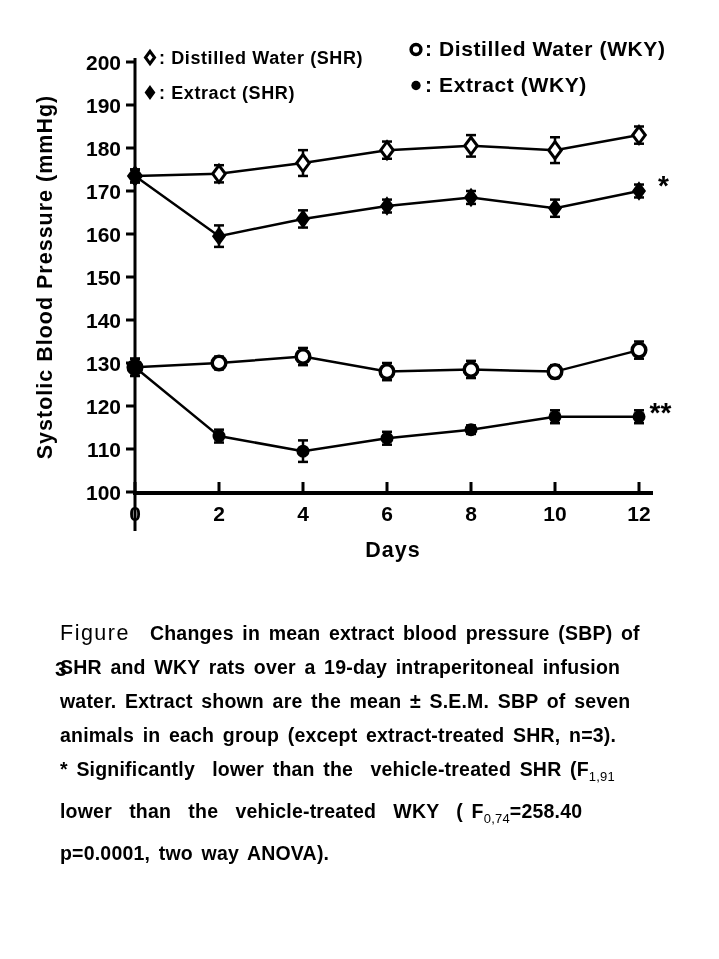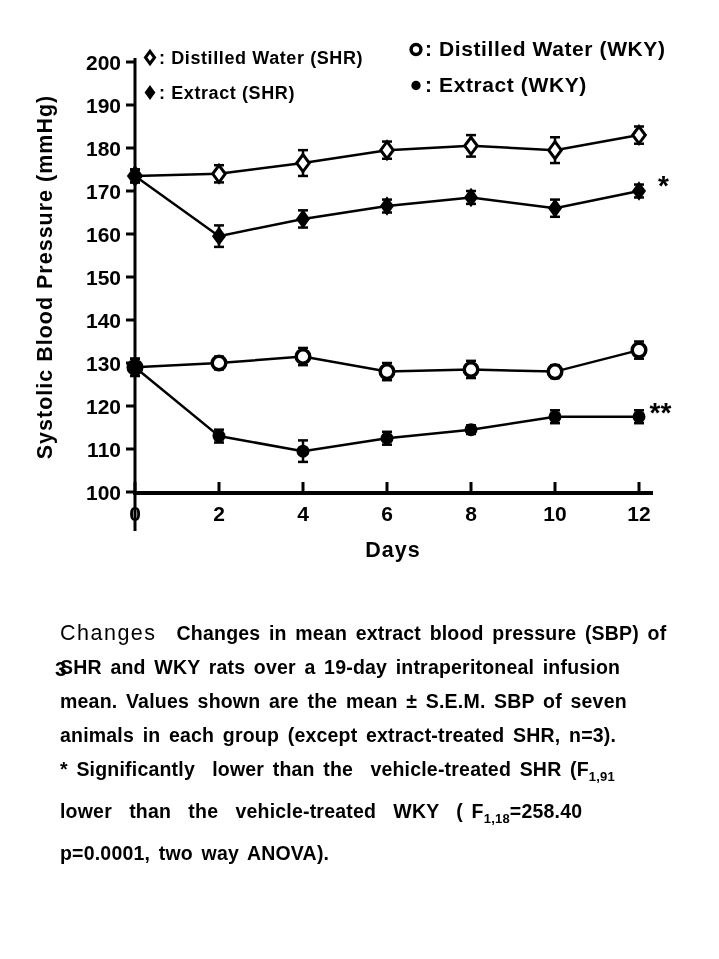--- a/index.html
+++ b/index.html
@@ -7,21 +7,21 @@
         font-family:"Liberation Sans",sans-serif;color:#000;}
   #chart{position:absolute;left:0;top:0;}
   #chart text{fill:#000;}
   .tick{font:bold 21px "Liberation Sans",sans-serif;}
   .axlabel{font:bold 21.5px "Liberation Sans",sans-serif;letter-spacing:1px;}
   .legtext{font-weight:bold;font-family:"Liberation Sans",sans-serif;letter-spacing:0.6px;}
   .annot{font:bold 28px "Liberation Sans",sans-serif;}
   .caption{position:absolute;left:60px;top:616px;width:640px;}
   .cap-line{font-weight:bold;font-size:19.5px;line-height:34px;white-space:pre;
             letter-spacing:0.2px;word-spacing:3px;}
-  .cap-line sub{font-size:13px;font-weight:bold;}
+  .cap-line sub{font-size:13px;font-weight:normal;}
   .figure-label{font-weight:normal;font-size:21.5px;letter-spacing:1.5px;padding-right:20px;}
   .figure-number{position:absolute;left:-5px;top:41px;font-size:21px;font-weight:bold;}
 </style>
 </head>
 <body>
 
 <div class="page">
   <svg id="chart" width="719" height="590" viewBox="0 0 719 590">
       <g>
         <line x1="135" y1="58" x2="135" y2="531" stroke="#000" stroke-width="3"></line>
@@ -197,24 +197,24 @@
         <circle cx="416" cy="49.5" r="4.896" fill="#fff" stroke="#000" stroke-width="3.5"></circle>
         <text x="425" y="56" class="legtext" font-size="21">: Distilled Water (WKY)</text>
         <circle cx="416" cy="85.5" r="4.68" fill="#000"></circle>
         <text x="425" y="92" class="legtext" font-size="21">: Extract (WKY)</text>
       </g>
       <text x="657.9" y="195.25" class="annot">*</text>
       <text x="649.5" y="421.86" class="annot">**</text>
     </svg>
 
   <div class="caption">
-    <div class="cap-line"><span class="figure-label">Changes</span><span class="cap-text">Changes in mean extract blood pressure (SBP) of</span></div>
+    <div class="cap-line"><span class="figure-label">Figure</span><span class="cap-text">Changes in mean extract blood pressure (SBP) of</span></div>
     <div id="cap-rest">
         <div class="cap-line">SHR and WKY rats over a 19-day intraperitoneal infusion</div>
-        <div class="cap-line">mean. Values shown are the mean ± S.E.M. SBP of seven</div>
+        <div class="cap-line">water. Extract shown are the mean ± S.E.M. SBP of seven</div>
         <div class="cap-line">animals in each group (except extract-treated SHR, n=3).</div>
         <div class="cap-line">* Significantly  lower than the  vehicle-treated SHR (F<sub>1,91</sub></div>
-        <div class="cap-line">lower  than  the  vehicle-treated  WKY  ( F<sub>1,18</sub>=258.40</div>
+        <div class="cap-line">lower  than  the  vehicle-treated  WKY  ( F<sub>0,74</sub>=258.40</div>
         <div class="cap-line">p=0.0001, two way ANOVA).</div>
       </div>
     <span class="figure-number">3</span>
   </div>
 </div>
 
 </body></html>

